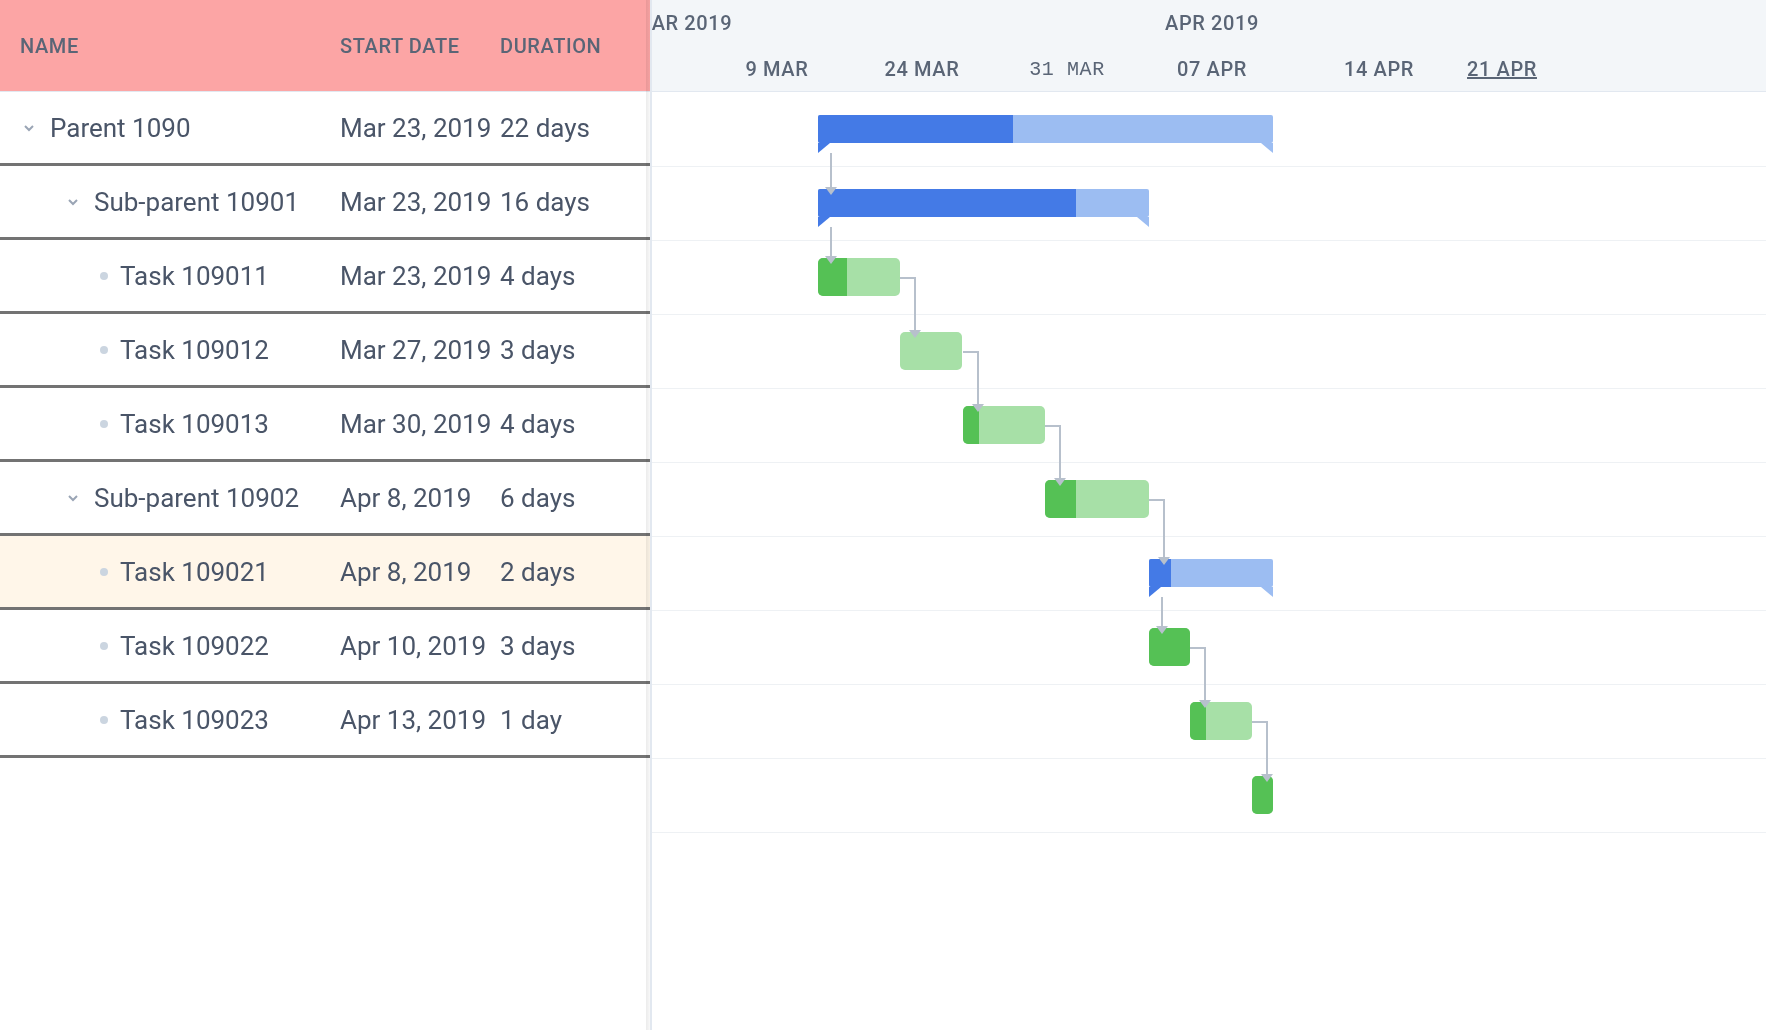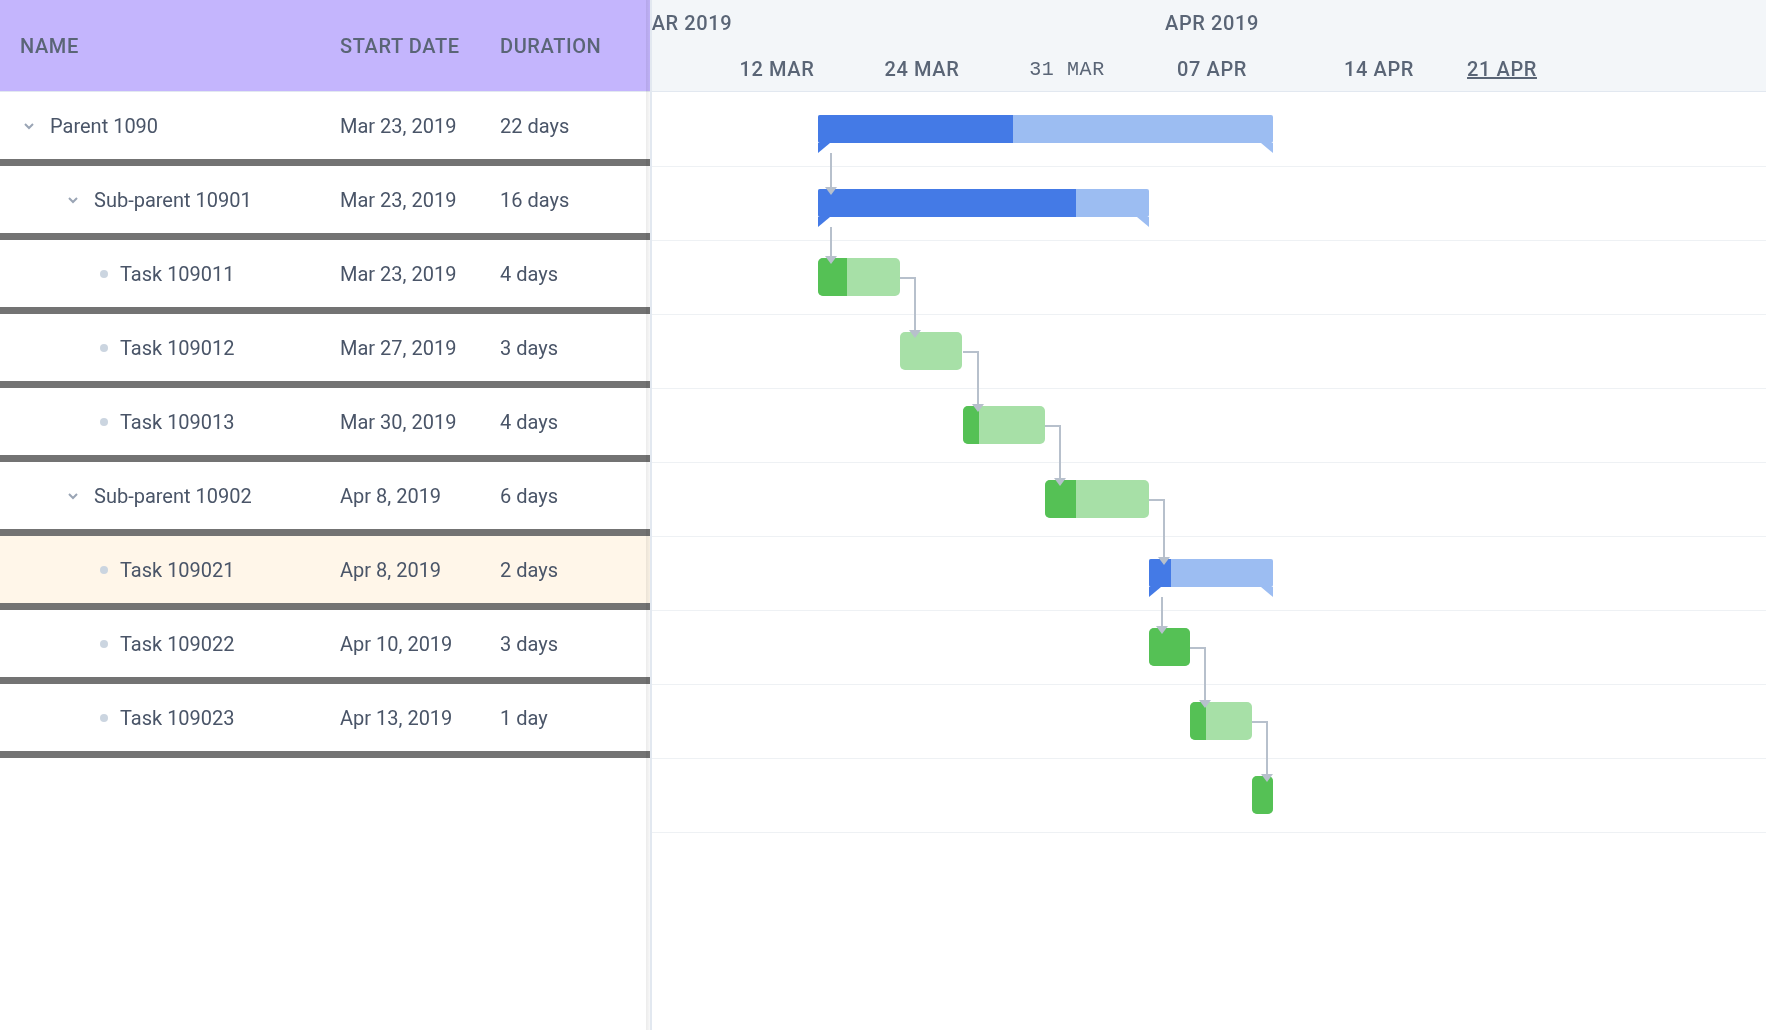--- a/index.html
+++ b/index.html
@@ -1,26 +1,26 @@
 <!DOCTYPE html>
 <html><head>
 <meta charset="utf-8">
 <style>
   * { box-sizing: border-box; margin: 0; padding: 0; }
   html, body { width: 100%; height: 100%; font-family: -apple-system, "Segoe UI", Roboto, Arial, sans-serif; color: #4a5568; background: #fff; }
   .gantt { display: flex; width: 100%; height: 100%; }
   .table-pane { flex: 0 0 652px; border-right: 2px solid #e2e8f0; display: flex; flex-direction: column; overflow: hidden; position: relative; }
   .table-pane::after { content:""; position:absolute; top:0; bottom:0; right:-2px; width:6px; background: linear-gradient(to right, rgba(0,0,0,0.08), rgba(0,0,0,0)); pointer-events:none; }
   .chart-pane { flex: 1 1 auto; position: relative; overflow: hidden; }
-  .table-header { height: 92px; background: #c4b5fd; border-bottom: 1px solid #e2e8f0; display: flex; align-items: center; padding-left: 20px; letter-spacing: .6px; color: #5a6576; font-size: 20px; font-weight:500; }
+  .table-header { height: 92px; background: #fca5a5; border-bottom: 1px solid #e2e8f0; display: flex; align-items: center; padding-left: 20px; letter-spacing: .6px; color: #5a6576; font-size: 20px; font-weight:500; }
   .th-name { flex: 0 0 320px; }
   .th-start { flex: 0 0 160px; }
   .th-dur  { flex: 1 1 auto; }
   .rows { flex:1 1 auto; }
-  .row { height: 74px; border-bottom: 7px solid #737373; display:flex; align-items:center; padding-left: 20px; font-size: 20px; color:#4a5568; cursor:pointer; }
+  .row { height: 74px; border-bottom: 3px solid #737373; display:flex; align-items:center; padding-left: 20px; font-size: 26px; color:#4a5568; cursor:pointer; }
   .row.sel { background: #fff6e9; }
   .cell-name { flex: 0 0 320px; display:flex; align-items:center; gap:12px; }
   .cell-start{ flex: 0 0 160px; }
   .cell-dur  { flex: 1 1 auto; }
   .chev { width:18px; height:18px; display:inline-flex; align-items:center; justify-content:center; color:#9aa5b5; }
   .chev svg { width:16px; height:16px; }
   .bullet { width:8px; height:8px; border-radius:50%; background:#cbd5e0; display:inline-block; }
   .indent-1 { padding-left: 0px; }
   .indent-2 { padding-left: 44px; }
   .indent-3 { padding-left: 80px; }
@@ -150,21 +150,21 @@
       </div>
   </div>
 
   <div class="chart-pane">
     <div class="chart-header">
       <div class="month-row" id="month-row">
           <span class="month-lbl" style="left: 40px;">AR 2019</span>
           <span class="month-lbl" style="left: 560px;">APR 2019</span>
         </div>
       <div class="week-row" id="week-row">
-          <span class="week-lbl" style="left: 125px;">12 MAR</span>
+          <span class="week-lbl" style="left: 125px;">9 MAR</span>
           <span class="week-lbl" style="left: 270px;">24 MAR</span>
           <span class="week-lbl" style="left: 415px; font-family: Liberation Mono, monospace;">31 MAR</span>
           <span class="week-lbl" style="left: 560px;">07 APR</span>
           <span class="week-lbl" style="left: 727px;">14 APR</span>
           <span class="week-lbl" style="left: 850px; text-decoration: underline;">21 APR</span>
         </div>
     </div>
     <div class="chart-body" id="chart-body">
         <div class="hline" style="top: 74px;"></div>
         <div class="hline" style="top: 148px;"></div>

